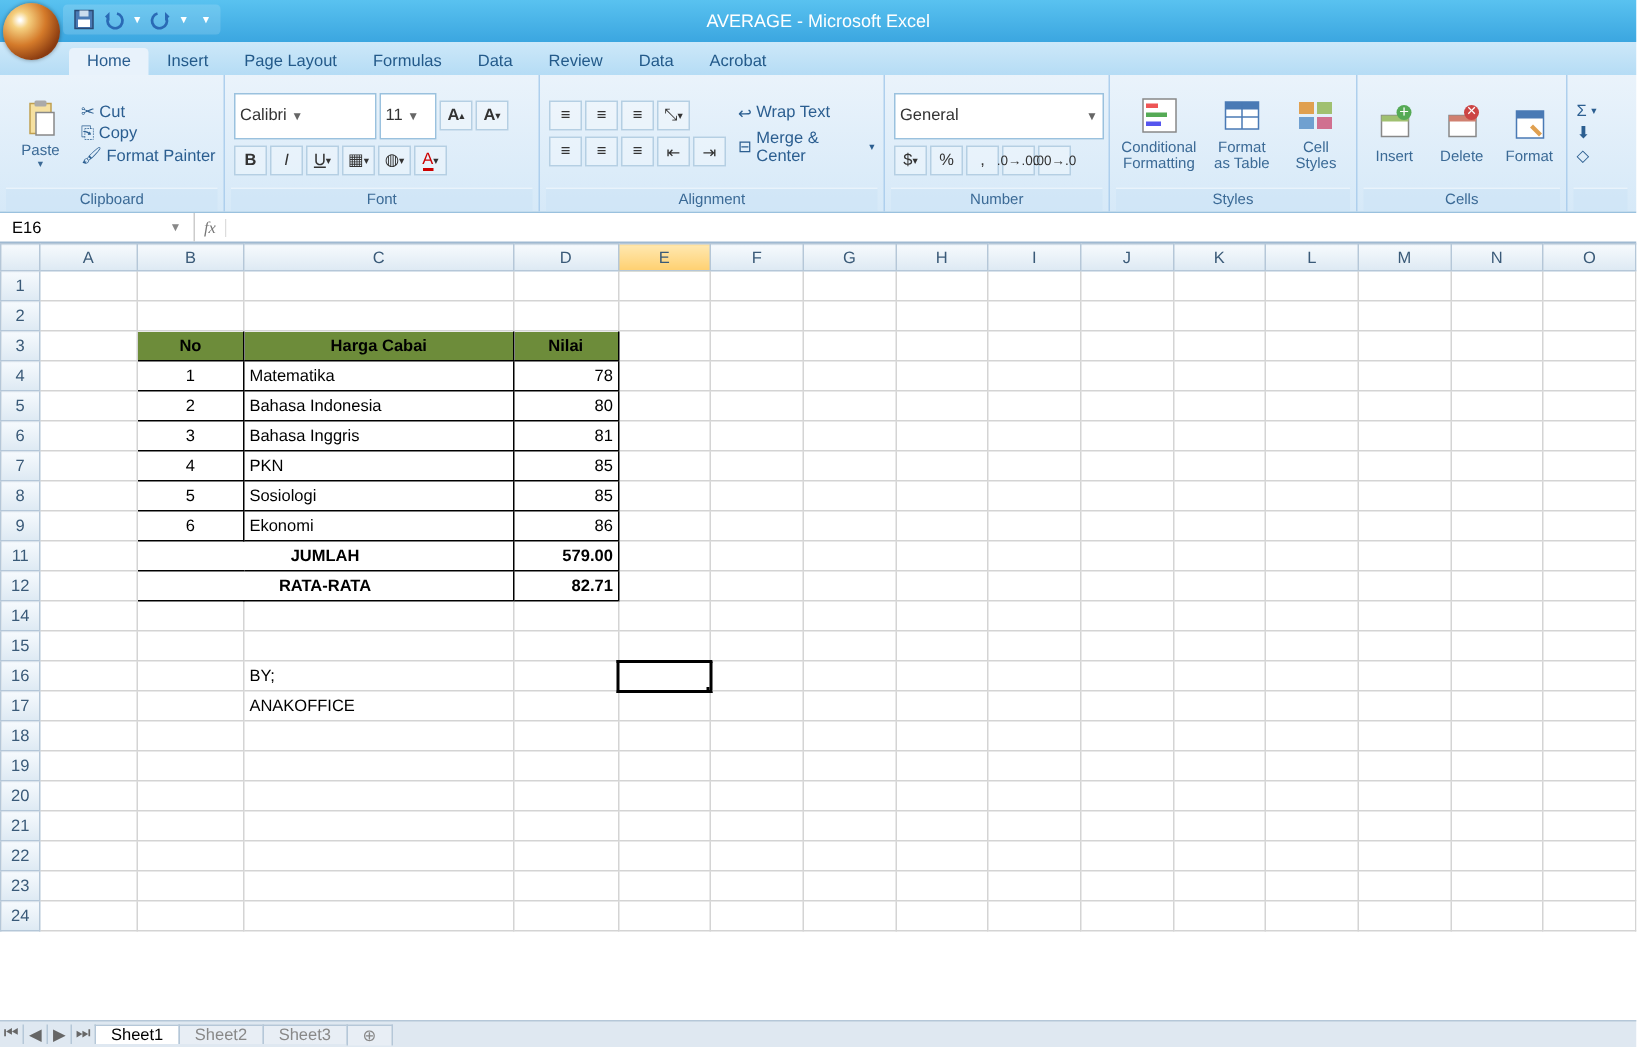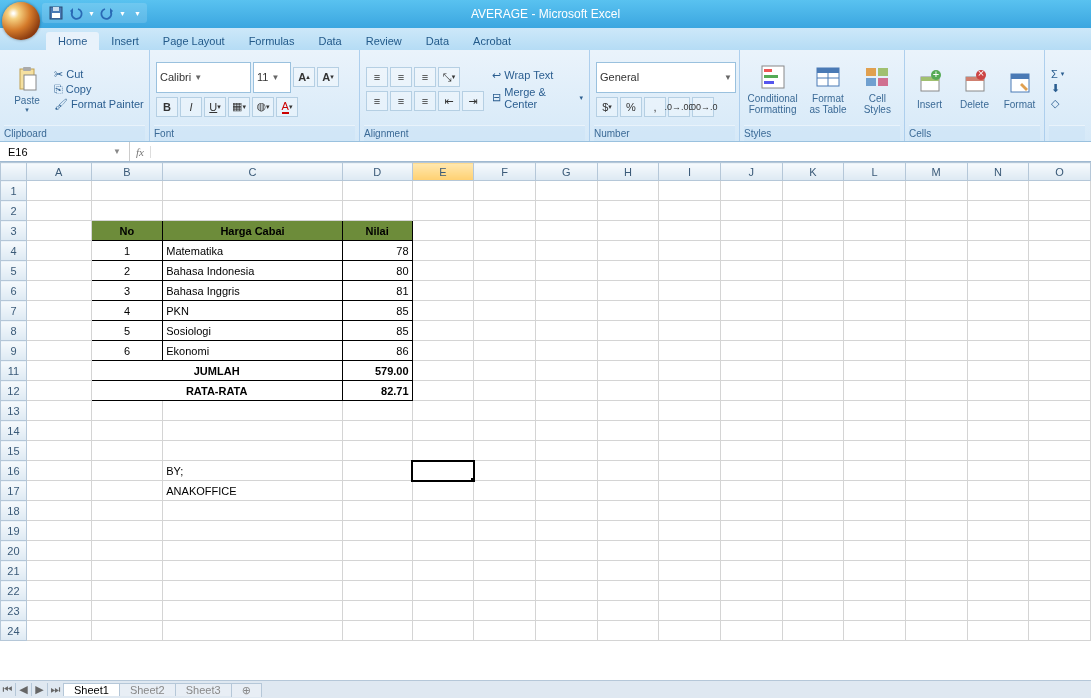--- a/index.html
+++ b/index.html
@@ -8,21 +8,21 @@
 .titlebar .orb{position:absolute;left:2px;top:2px;width:38px;height:38px;background:radial-gradient(circle at 30% 30%,#fff 2%,#f5d080 15%,#d47a2a 45%,#8a3b10 75%);border-radius:50%;box-shadow:0 0 3px rgba(0,0,0,.4);z-index:100}
 .qat{position:absolute;left:42px;top:3px;display:flex;align-items:center;gap:4px;height:20px;background:rgba(255,255,255,.15);padding:0 6px;border-radius:3px}
 .qat .q{width:16px;height:16px;display:inline-block}
 .title{color:#fff;font-size:12px}
 .tabs{height:22px;background:linear-gradient(#cde8f9,#b5dcf5);display:flex;align-items:flex-end;padding-left:46px}
 .tab{padding:3px 12px;color:#235a8a;cursor:pointer}
 .tab.active{background:#e8f2fb;border-radius:3px 3px 0 0;color:#2a5d8f;font-weight:400}
 .ribbon{height:92px;background:linear-gradient(#eaf3fb,#d6e9f8);display:flex;border-bottom:1px solid #9ac1de}
 .group{border-right:1px solid #aecfed;display:flex;flex-direction:column;justify-content:space-between;padding:3px 4px 0}
 .group-body{display:flex;gap:4px;flex:1}
-.group-label{text-align:left;color:#3b6a96;font-size:10px;padding:2px 0;background:rgba(200,225,245,.4);border-top:1px solid rgba(255,255,255,.5)}
+.group-label{text-align:center;color:#3b6a96;font-size:10px;padding:2px 0;background:rgba(200,225,245,.4);border-top:1px solid rgba(255,255,255,.5)}
 .big-btn{display:flex;flex-direction:column;align-items:center;justify-content:center;width:46px;padding:2px;cursor:pointer}
 .big-btn .bi{width:28px;height:28px;margin-bottom:2px}
 .big-btn span{color:#3b6a96;font-size:10px;text-align:center;line-height:1.1}
 .mini-row{display:flex;gap:2px;align-items:center}
 .mini{width:22px;height:20px;background:rgba(255,255,255,.3);border:1px solid #b5cfe3;display:flex;align-items:center;justify-content:center;cursor:pointer;font-size:11px;color:#333}
 .combo{height:31px;background:#fff;border:1px solid #9ac1de;display:flex;align-items:center;padding:0 3px;font-size:11px;color:#333}
 .combo .dd{margin-left:3px;font-size:8px;color:#666}
 .lnk{color:#2b5e90;font-size:11px;display:flex;align-items:center;gap:3px;cursor:pointer}
 .vcol{display:flex;flex-direction:column;gap:2px;justify-content:center}
 .namebox{height:20px;background:#fff;border-bottom:1px solid #9fb9d1;display:flex;align-items:center}
@@ -515,38 +515,20 @@
           <td></td>
           <td></td>
           <td></td>
           <td></td>
           <td></td>
           <td></td>
           <td></td>
           <td></td>
         </tr>
 <tr>
-          <td class="rh">13</td>
-          <td></td>
-          <td></td>
-          <td></td>
-          <td></td>
-          <td></td>
-          <td></td>
-          <td></td>
-          <td></td>
-          <td></td>
-          <td></td>
-          <td></td>
-          <td></td>
-          <td></td>
-          <td></td>
-          <td></td>
-        </tr>
-<tr>
           <td class="rh">14</td>
           <td></td>
           <td></td>
           <td></td>
           <td></td>
           <td></td>
           <td></td>
           <td></td>
           <td></td>
           <td></td>

